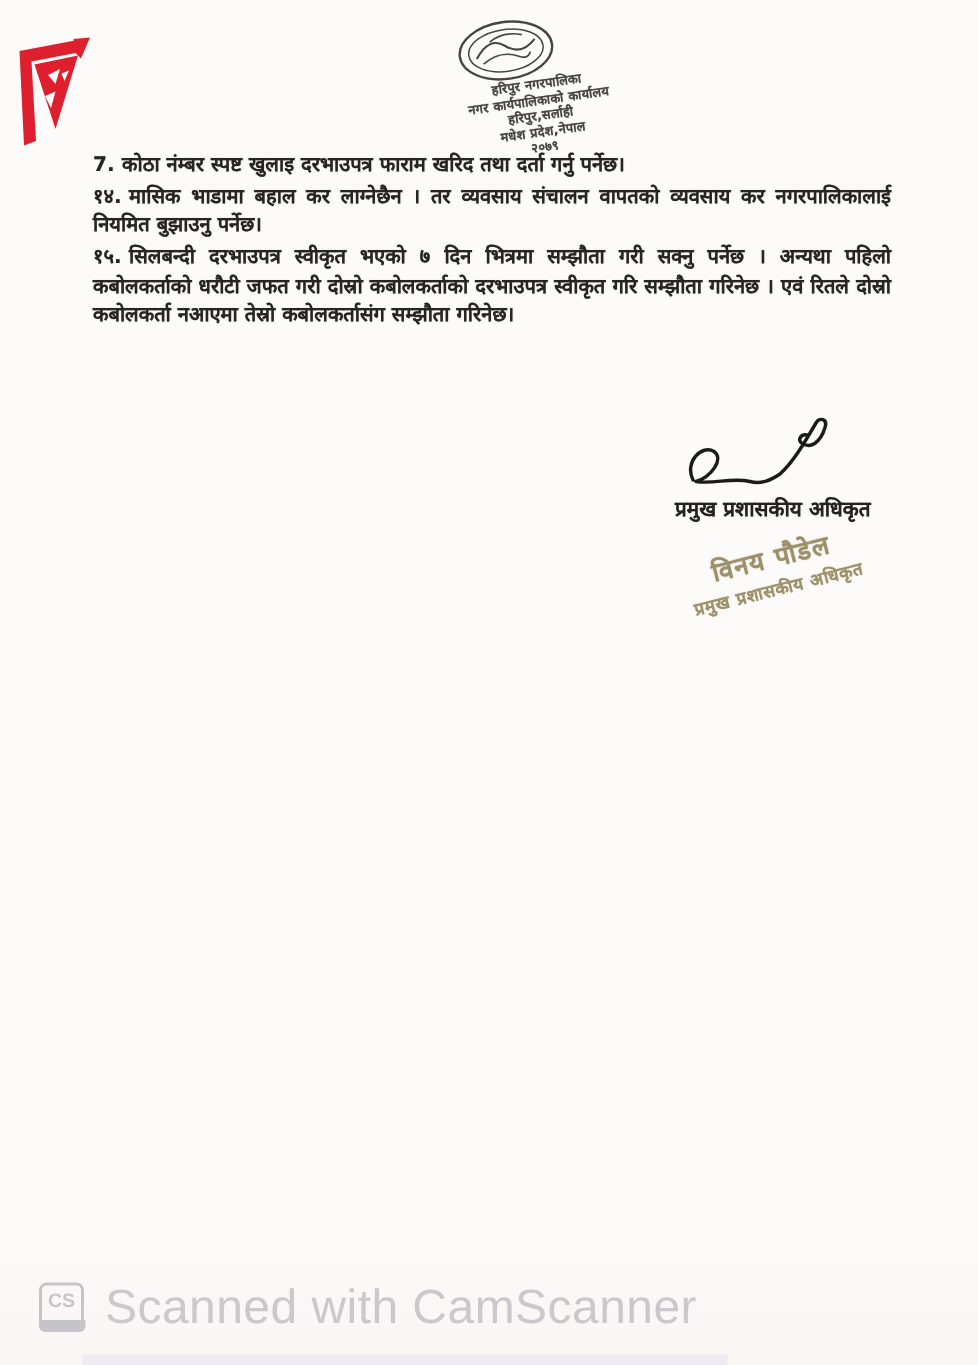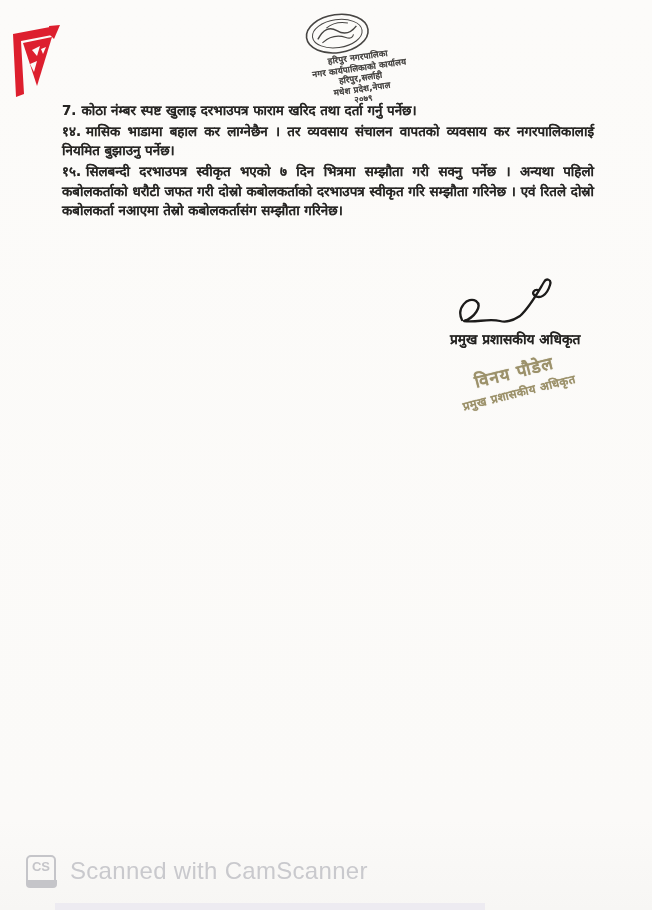--- a/index.html
+++ b/index.html
@@ -44,21 +44,21 @@
 
   
   .footer{position:absolute;left:26px;top:853px;height:36px;display:flex;align-items:center;}
   .cs-badge{width:30px;height:32px;border:2.5px solid #c5c5c9;border-radius:5px;
     position:relative;box-sizing:border-box;background:transparent;}
   .cs-badge .cs-txt{position:absolute;left:0;right:0;top:2px;text-align:center;
     font-family:"Liberation Sans",sans-serif;font-weight:700;font-size:13px;color:#c5c5c9;}
   .cs-badge .cs-bar{position:absolute;left:-2.5px;right:-2.5px;bottom:-2.5px;height:8px;
     background:#c5c5c9;border-radius:0 0 4px 4px;}
   .wm-text{margin-left:14px;font-family:"Liberation Sans",sans-serif;
-    font-size:24px;color:#c9c9cd;letter-spacing:.3px;}
+    font-size:32px;color:#c9c9cd;letter-spacing:.3px;}
 
   .bottom-band{position:absolute;left:55px;top:903px;width:430px;height:7px;background:#edebf1;}
 </style>
 </head>
 <body>
 
 <div class="page">
 
   <svg class="logo" viewBox="0 0 54 76">
     <path d="M3 10 L40 3 L42 11 L11 17 L14 70 L6 73 Z" fill="#dd1f2e"></path>

